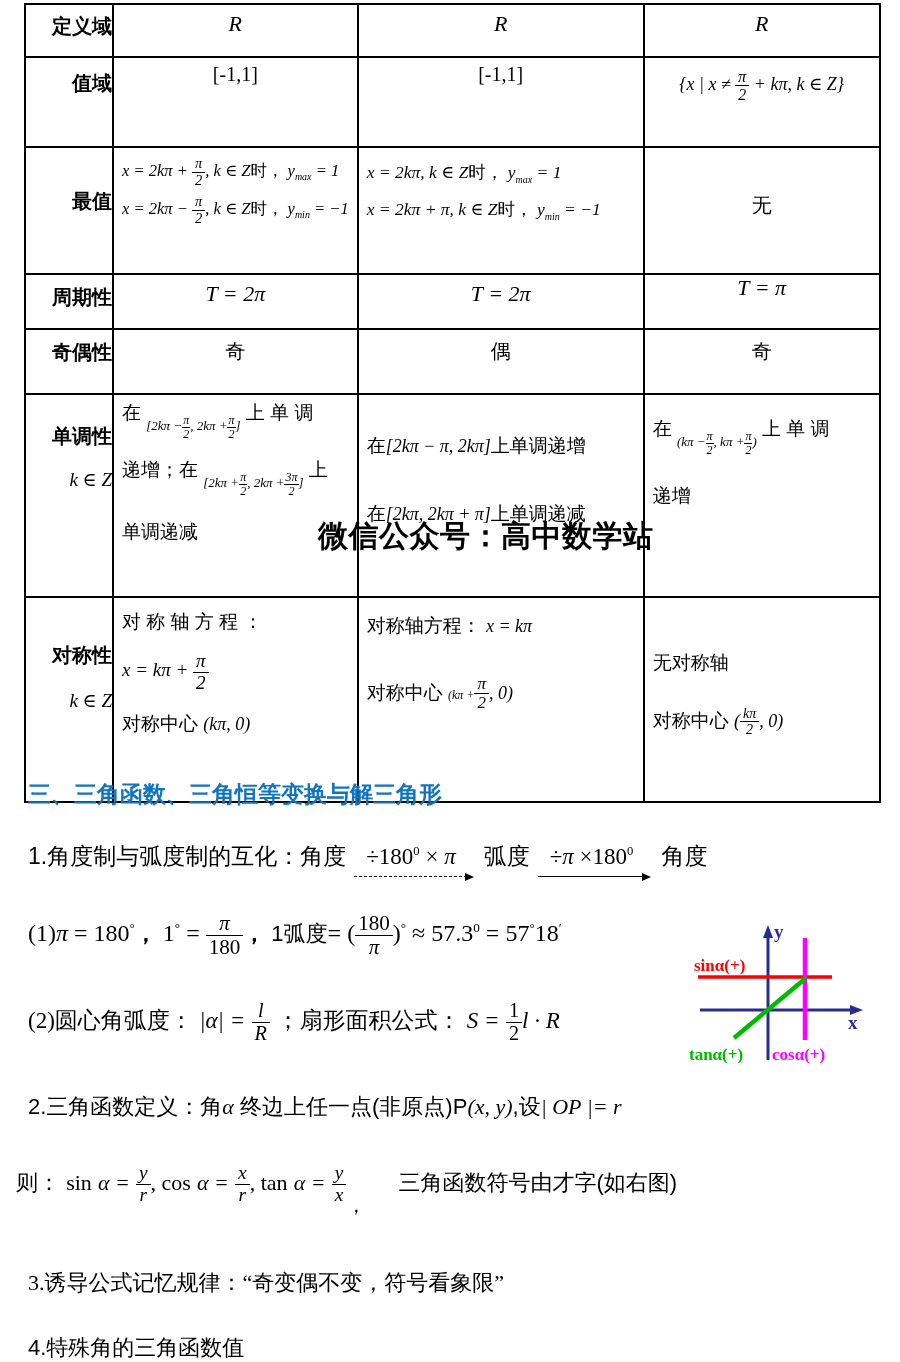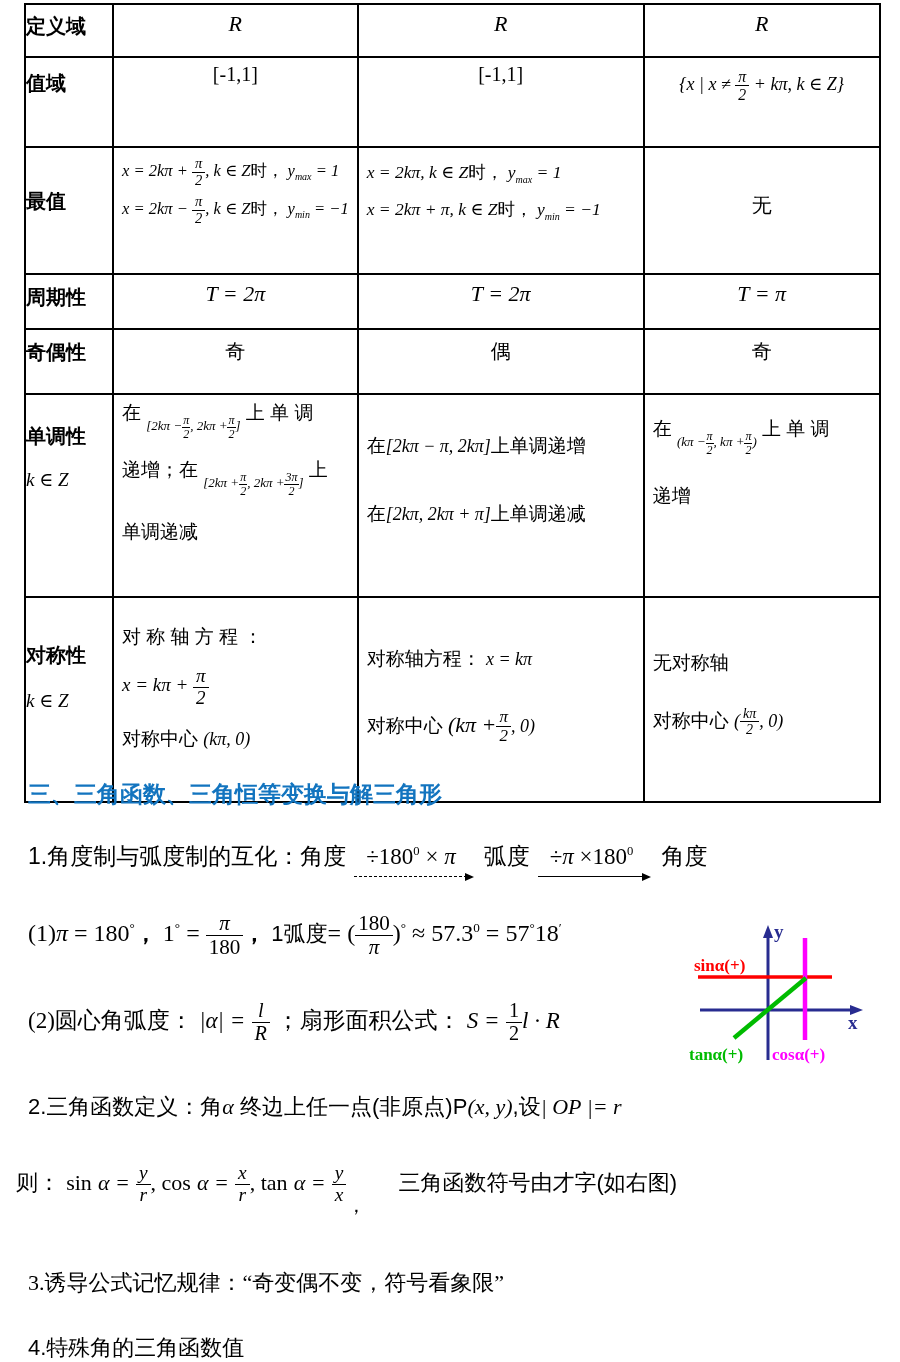--- a/index.html
+++ b/index.html
@@ -12,21 +12,21 @@
   .f16{font-size:16.5px;}.f17{font-size:17.5px;}.f19{font-size:19px;}
   .f20{font-size:20px;}.f22{font-size:22px;}.f23{font-size:23px;}.f24{font-size:24px;}
   
   .fr{display:inline-block;vertical-align:middle;text-align:center;font-size:0.88em;line-height:1.08;}
   .fr .fn{display:block;padding:0 3px;}
   .fr .fd{display:block;border-top:1.5px solid #000;padding:0 3px;}
   
   table.tri{position:absolute;left:24px;top:3px;border-collapse:collapse;table-layout:fixed;}
   table.tri td{border:2px solid #000;vertical-align:top;padding:0;}
   td .pad{padding:0 8px;}
-  .hd{text-align:left;font-weight:600;font-size:20px;}
+  .hd{text-align:right;font-weight:600;font-size:20px;}
   .ctr{text-align:center;}
   .mline{line-height:1.25;}
   .subint{font-size:13px;vertical-align:-11px;display:inline-block;}
   .subint .fr{font-size:12px;}
   .subint .fr .fn,.subint .fr .fd{padding:0 1px;}
   sub.ssub{font-size:10px;}
   sup.sp{font-size:0.55em;vertical-align:super;}
   
   .au{display:inline-block;position:relative;margin:0 12px 0 8px;padding:0 16px 6px 12px;}
   .au.dash{border-bottom:1.6px dashed #000;}
@@ -97,21 +97,21 @@
           <span>= −1</span>
         </div>
       </td>
       <td class="ctr cn f20" style="padding-top:44px"><span>无</span></td>
     </tr>
 
     <tr style="height:55px">
       <td class="hd" style="padding-top:9px"><span>周期性</span></td>
       <td class="ctr math it f22" style="padding-top:6px"><span>T = 2π</span></td>
       <td class="ctr math it f22" style="padding-top:6px"><span>T = 2π</span></td>
-      <td class="ctr math it f22" style="padding-top:6px"><span>T = π</span></td>
+      <td class="ctr math it f22" style=""><span>T = π</span></td>
     </tr>
 
     <tr style="height:65px">
       <td class="hd" style="padding-top:9px"><span>奇偶性</span></td>
       <td class="ctr cn f20" style="padding-top:8px"><span>奇</span></td>
       <td class="ctr cn f20" style="padding-top:8px"><span>偶</span></td>
       <td class="ctr cn f20" style="padding-top:8px"><span>奇</span></td>
     </tr>
 
     <tr style="height:203px">
@@ -149,51 +149,52 @@
         <div class="pad mline cn f19" style="padding-top:28px">递增</div>
       </td>
     </tr>
 
     <tr style="height:205px">
       <td class="hd" style="padding-top:44px">
         <div>对称性</div>
         <div class="math it" style="font-size:19px;font-weight:400;margin-top:20px">k ∈ Z</div>
       </td>
       <td>
-        <div class="pad cn f19" style="padding-top:26px">对 称 轴 方 程 ：</div>
+        <div class="pad cn f19" style="padding-top:11px">对 称 轴 方 程 ：</div>
         <div class="pad math it f19" style="padding-top:16px">
           <span>x = kπ +</span>
           <span class="fr" style="font-size:1em"><span class="fn">π</span><span class="fd">2</span></span>
         </div>
         <div class="pad cn f19" style="padding-top:18px">
           <span>对称中心</span>
           <span class="math it" style="font-size:18px">(kπ, 0)</span>
         </div>
       </td>
       <td>
-        <div class="pad cn f19" style="padding-top:48px">
+        <div class="pad cn f19" style="padding-top:15px">
           <span>对称轴方程：</span>
           <span class="math it" style="font-size:18px">x = kπ</span>
         </div>
         <div class="pad cn f19" style="padding-top:36px">
           <span>对称中心</span>
-          <span class="math it" style="font-size:22px">(kπ +</span><span class="fr math it" style="font-size:17px"><span class="fn">π</span><span class="fd">2</span></span><span class="math it" style="font-size:18px">, 0)</span>
+          <span class="math it" style="font-size:12px">(kπ +</span><span class="fr math it" style="font-size:17px"><span class="fn">π</span><span class="fd">2</span></span><span class="math it" style="font-size:18px">, 0)</span>
         </div>
       </td>
       <td>
         <div class="pad cn f19" style="padding-top:52px">无对称轴</div>
         <div class="pad cn f19" style="padding-top:30px">
           <span>对称中心</span>
           <span class="math it" style="font-size:18px">(</span><span class="fr math it" style="font-size:14px"><span class="fn">kπ</span><span class="fd">2</span></span><span class="math it" style="font-size:18px">, 0)</span>
         </div>
       </td>
     </tr>
   </tbody>
     </table>
 
+  <div class="wm">微信公众号：高中数学站</div>
 
   <div class="title">三、三角函数、三角恒等变换与解三角形</div>
 
   <div class="abs f23" style="left:28px;top:841px">
     <span class="cn">1.角度制与弧度制的互化：角度</span><span class="au dash math"><span>÷180</span><sup class="sp">0</sup> <span>×</span> <span class="it">π</span></span><span class="cn">弧度</span><span class="au sol math"><span>÷</span><span class="it">π</span> <span>×180</span><sup class="sp">0</sup></span><span class="cn">角度</span>
   </div>
 
   <div class="abs math f24" style="left:28px;top:912px;white-space:nowrap">
     <span>(1)</span><span class="it">π</span> <span>= 180</span><sup class="sp">°</sup><span class="cn f22" style="font-weight:700">，</span>
     <span>1</span><sup class="sp">°</sup> <span>=</span>

